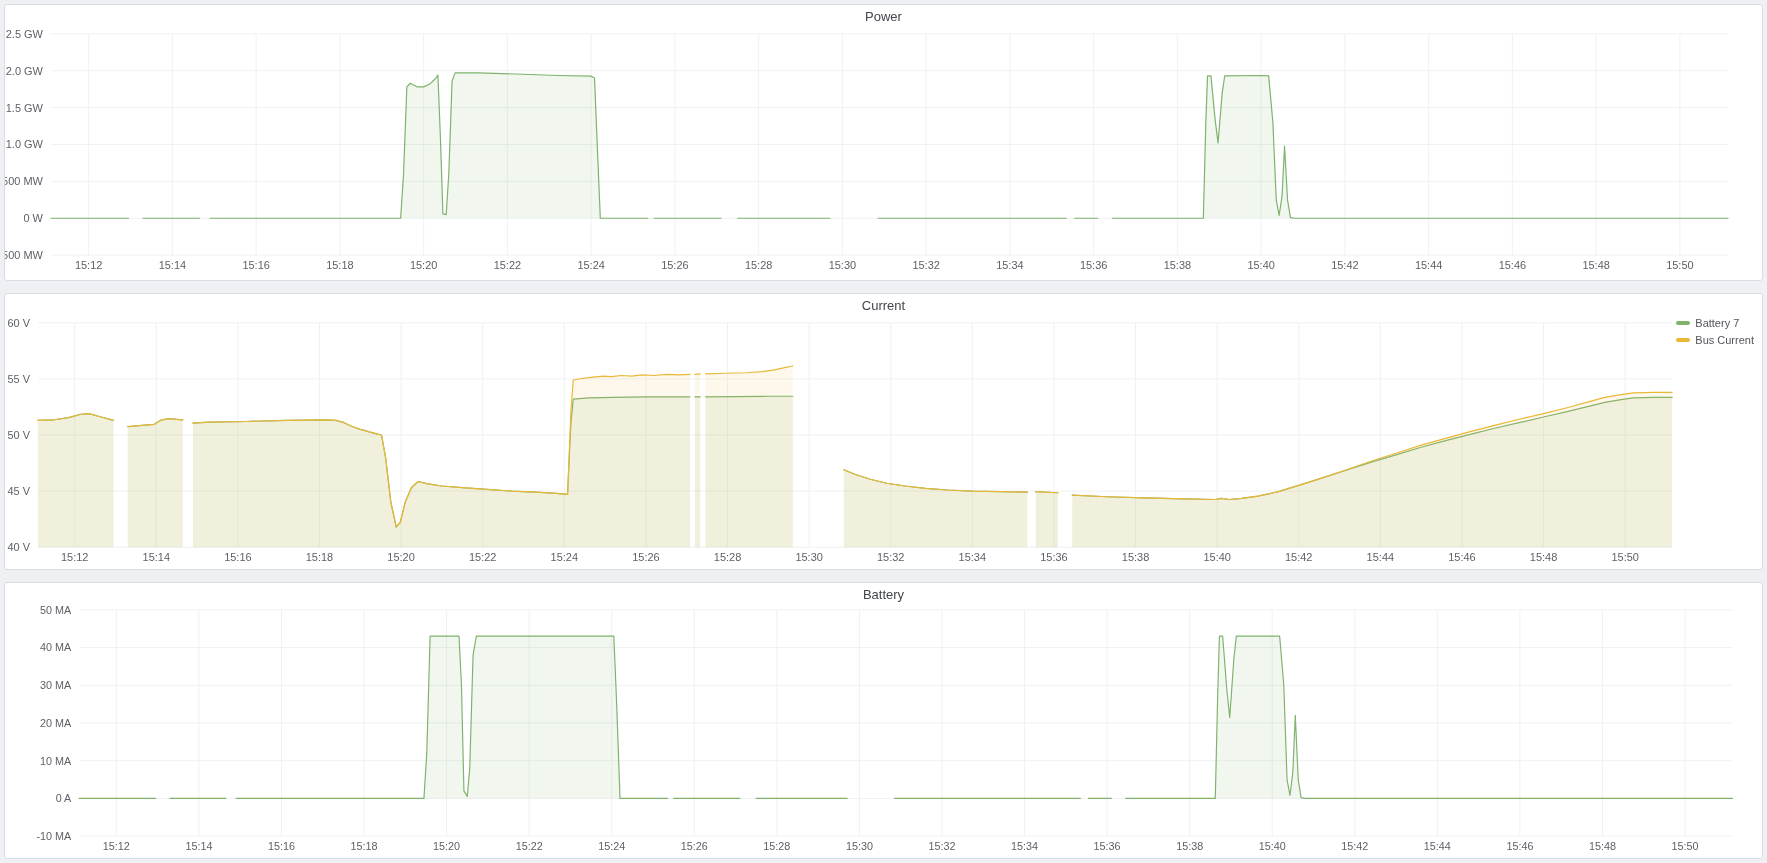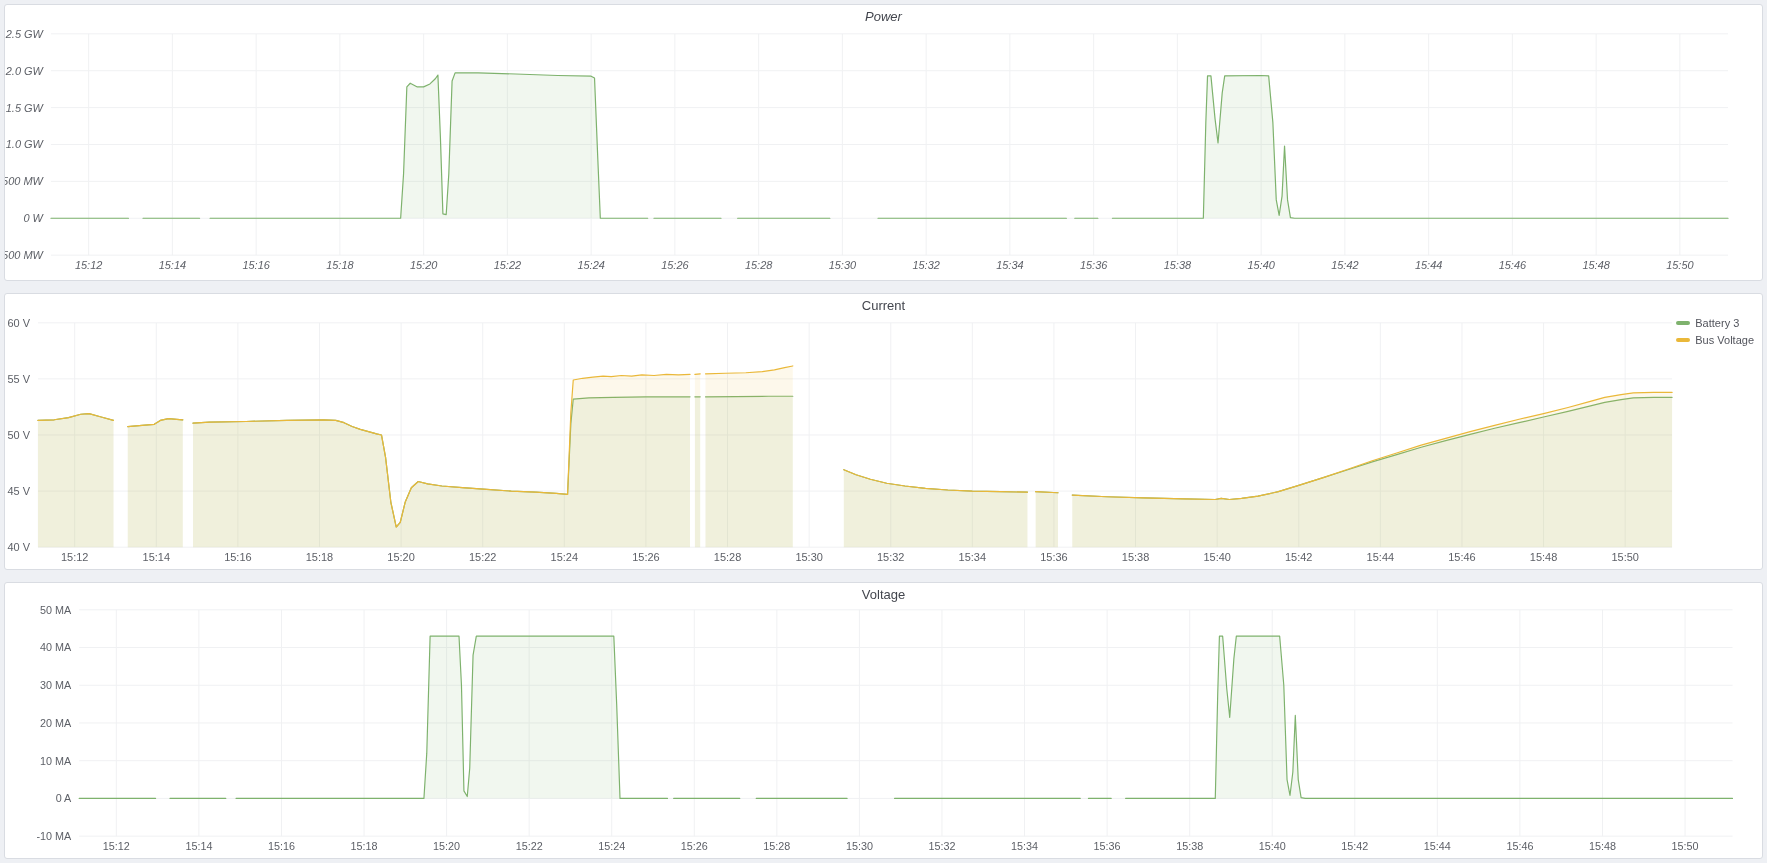--- a/index.html
+++ b/index.html
@@ -29,21 +29,21 @@
   .legend-item{display:flex;align-items:center;gap:5px;cursor:pointer;}
   .legend-swatch{width:14px;height:4px;border-radius:2px;display:inline-block;}
   .legend-label{font-size:11px;color:#52545c;line-height:14px;}
   text.tick{font-family:"Liberation Sans",sans-serif;font-size:11px;fill:#5c5f66;}
 </style>
 </head>
 <body>
 
 <div class="dash">
 
-  <div class="panel" id="panel-0" style="top:4px;font-style:italic;">
+  <div class="panel" id="panel-0" style="top:4px;">
     <div class="panel-title">
       <span>Power</span>
     </div>
     <div class="chart-host" style="position:absolute;inset:0;">
         <svg class="chart-svg" viewBox="0 0 1759 277" preserveAspectRatio="none">
           <line x1="83.7303370786517" y1="29" x2="83.7303370786517" y2="252" stroke="#f0f1f3" stroke-width="1"></line>
           <line x1="167.57553058676655" y1="29" x2="167.57553058676655" y2="252" stroke="#f0f1f3" stroke-width="1"></line>
           <line x1="251.42072409488142" y1="29" x2="251.42072409488142" y2="252" stroke="#f0f1f3" stroke-width="1"></line>
           <line x1="335.2659176029963" y1="29" x2="335.2659176029963" y2="252" stroke="#f0f1f3" stroke-width="1"></line>
           <line x1="419.11111111111114" y1="29" x2="419.11111111111114" y2="252" stroke="#f0f1f3" stroke-width="1"></line>
@@ -202,32 +202,32 @@
           <text x="1295.2322097378278" y="269" text-anchor="middle" class="tick">15:42</text>
           <text x="1376.9300873907616" y="269" text-anchor="middle" class="tick">15:44</text>
           <text x="1458.6279650436954" y="269" text-anchor="middle" class="tick">15:46</text>
           <text x="1540.3258426966293" y="269" text-anchor="middle" class="tick">15:48</text>
           <text x="1622.023720349563" y="269" text-anchor="middle" class="tick">15:50</text>
         </svg>
       </div>
     <div class="legend" id="legend-1">
         <div class="legend-item">
           <span class="legend-swatch" style="background: rgb(126, 178, 109);"></span>
-          <span class="legend-label">Battery 3</span>
+          <span class="legend-label">Battery 7</span>
         </div>
         <div class="legend-item">
           <span class="legend-swatch" style="background: rgb(234, 184, 57);"></span>
-          <span class="legend-label">Bus Voltage</span>
+          <span class="legend-label">Bus Current</span>
         </div>
       </div>
   </div>
 
   <div class="panel" id="panel-2" style="top:582px;">
     <div class="panel-title">
-      <span>Voltage</span>
+      <span>Battery</span>
     </div>
     <div class="chart-host" style="position:absolute;inset:0;margin-left:28px;">
         <svg class="chart-svg" viewBox="0 0 1759 277" preserveAspectRatio="none">
           <line x1="84.79775280898878" y1="27" x2="84.79775280898878" y2="255" stroke="#f0f1f3" stroke-width="1"></line>
           <line x1="168.79275905118604" y1="27" x2="168.79275905118604" y2="255" stroke="#f0f1f3" stroke-width="1"></line>
           <line x1="252.7877652933833" y1="27" x2="252.7877652933833" y2="255" stroke="#f0f1f3" stroke-width="1"></line>
           <line x1="336.7827715355806" y1="27" x2="336.7827715355806" y2="255" stroke="#f0f1f3" stroke-width="1"></line>
           <line x1="420.7777777777778" y1="27" x2="420.7777777777778" y2="255" stroke="#f0f1f3" stroke-width="1"></line>
           <line x1="504.7727840199751" y1="27" x2="504.7727840199751" y2="255" stroke="#f0f1f3" stroke-width="1"></line>
           <line x1="588.7677902621723" y1="27" x2="588.7677902621723" y2="255" stroke="#f0f1f3" stroke-width="1"></line>

